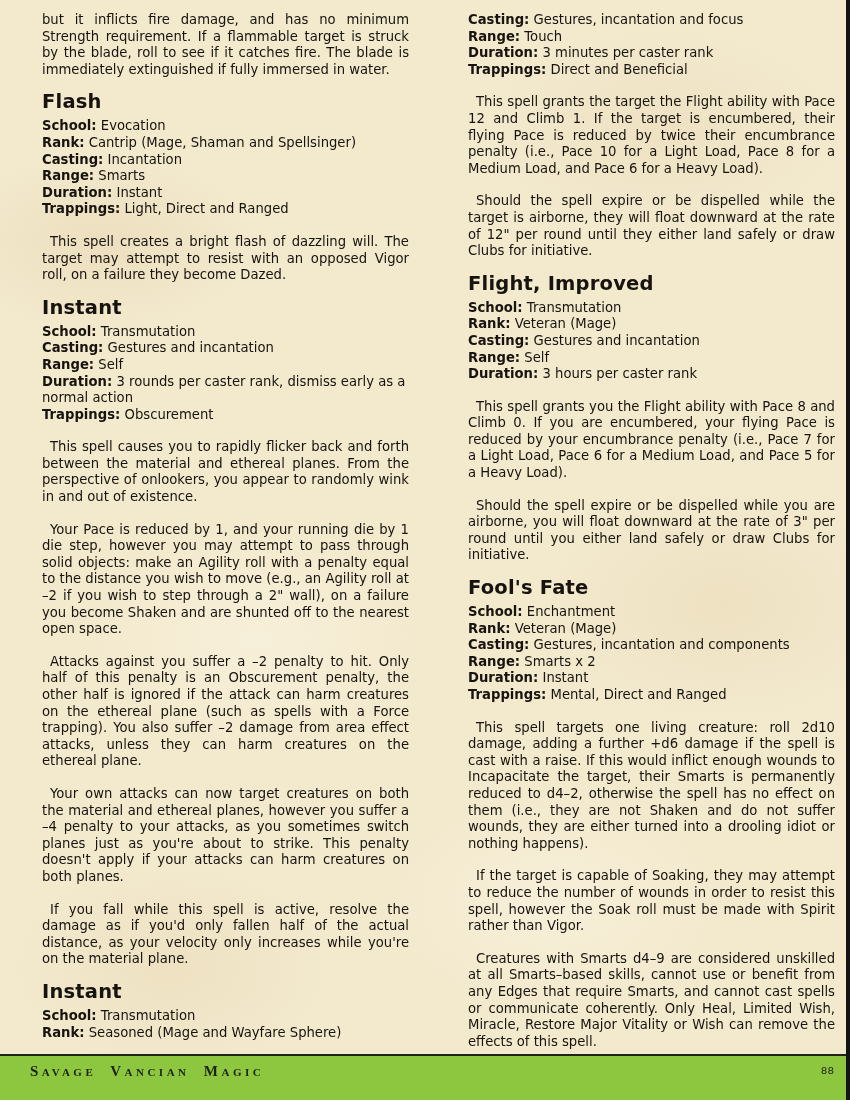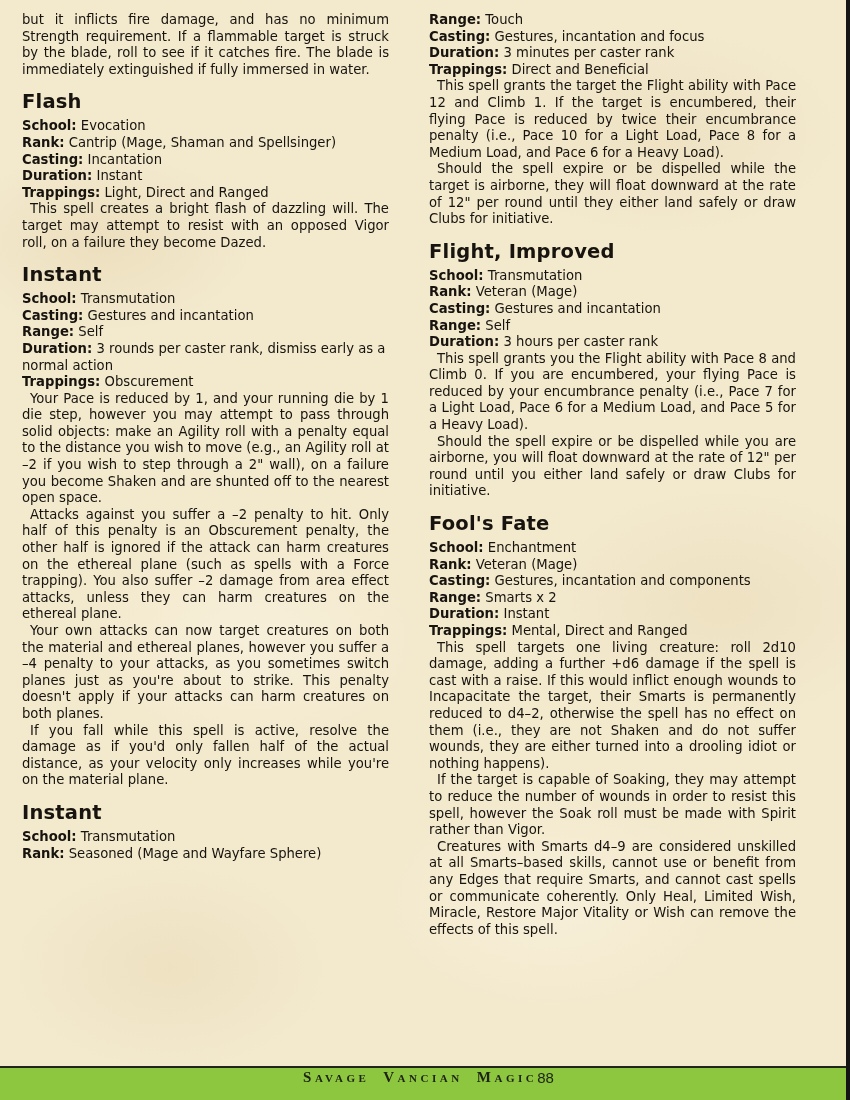--- a/index.html
+++ b/index.html
@@ -20,110 +20,112 @@
       radial-gradient(ellipse 260px 150px at 78% 12%, rgba(212,188,140,.16), transparent 70%),
       radial-gradient(ellipse 240px 160px at 30% 58%, rgba(250,245,228,.55), transparent 70%),
       radial-gradient(ellipse 260px 170px at 85% 55%, rgba(214,190,145,.18), transparent 70%),
       radial-gradient(ellipse 230px 150px at 20% 88%, rgba(214,190,145,.18), transparent 70%),
       radial-gradient(ellipse 250px 160px at 65% 82%, rgba(250,245,228,.5), transparent 70%);
     color:var(--ink);
     font-family:"DejaVu Sans",sans-serif;
     overflow:hidden;
   }
   .columns{
-    position:absolute;left:22px;top:12px;width:774px;
-    display:flex;gap:40px;
+    position:absolute;left:42px;top:12px;width:774px;
+    display:flex;gap:59px;
   }
   .column{width:367px;flex:0 0 367px;}
   .body-para{
     margin:0;
     font-size:13.2px;line-height:16.6px;
     text-align:justify;
   }
-  .body-para.indent{text-indent:8px;}
+  .body-para.indent{text-indent:8px;margin-top:16px;}
   .stat-line{
     font-size:13.2px;line-height:16.6px;text-align:left;
   }
   .stat-label{font-weight:bold;}
   .spell-heading{
     margin:12px 0 5px 0;
     font-size:19.5px;line-height:23px;font-weight:bold;
     letter-spacing:.2px;
   }
   .page-edge{
     position:absolute;top:0;right:0;width:4px;height:1100px;
     background:var(--edge);z-index:6;
   }
   .footer{
-    position:absolute;left:0;bottom:0;width:850px;height:34px;box-sizing:border-box;
+    position:absolute;left:0;bottom:0;width:850px;height:46px;box-sizing:border-box;
     background:var(--bar);
     border-top:2px solid var(--bar-border);
-    display:flex;align-items:center;justify-content:center;
+    display:flex;align-items:center;justify-content:space-between;
     padding:0 12px 14px 30px;
     z-index:5;
   }
   .footer-title{
     font-family:"Liberation Serif",serif;
     font-variant:small-caps;
     font-weight:bold;
     font-size:15px;
     letter-spacing:3.5px;
     word-spacing:7px;
     color:var(--footer-ink);
   }
   .footer-page-number{
-    font-family:Liberation Sans, sans-serif;
-    font-size:15px;
+    font-family:Liberation Mono, monospace;
+    font-size:11px;
     color:var(--footer-ink);
-    margin-right:11px;
+    margin-right:4px;
   }
 </style>
 </head>
 <body>
 
 <div class="page">
   <div class="columns">
     <div class="column" id="col-left">
         <p class="body-para">but it inflicts fire damage, and has no minimum Strength requirement. If a flammable target is struck by the blade, roll to see if it catches fire. The blade is immediately extinguished if fully immersed in water.</p>
         <h2 class="spell-heading">Flash</h2>
         <div class="stat-line"><span class="stat-label">School:</span> Evocation</div>
         <div class="stat-line"><span class="stat-label">Rank:</span> Cantrip (Mage, Shaman and Spellsinger)</div>
         <div class="stat-line"><span class="stat-label">Casting:</span> Incantation</div>
+        <div class="stat-line"><span class="stat-label">Range:</span> Smarts</div>
         <div class="stat-line"><span class="stat-label">Duration:</span> Instant</div>
         <div class="stat-line"><span class="stat-label">Trappings:</span> Light, Direct and Ranged</div>
         <p class="body-para indent">This spell creates a bright flash of dazzling will. The target may attempt to resist with an opposed Vigor roll, on a failure they become Dazed.</p>
         <h2 class="spell-heading">Instant</h2>
         <div class="stat-line"><span class="stat-label">School:</span> Transmutation</div>
         <div class="stat-line"><span class="stat-label">Casting:</span> Gestures and incantation</div>
         <div class="stat-line"><span class="stat-label">Range:</span> Self</div>
         <div class="stat-line"><span class="stat-label">Duration:</span> 3 rounds per caster rank, dismiss early as a normal action</div>
         <div class="stat-line"><span class="stat-label">Trappings:</span> Obscurement</div>
+        <p class="body-para indent">This spell causes you to rapidly flicker back and forth between the material and ethereal planes. From the perspective of onlookers, you appear to randomly wink in and out of existence.</p>
         <p class="body-para indent">Your Pace is reduced by 1, and your running die by 1 die step, however you may attempt to pass through solid objects: make an Agility roll with a penalty equal to the distance you wish to move (e.g., an Agility roll at –2 if you wish to step through a 2" wall), on a failure you become Shaken and are shunted off to the nearest open space.</p>
         <p class="body-para indent">Attacks against you suffer a –2 penalty to hit. Only half of this penalty is an Obscurement penalty, the other half is ignored if the attack can harm creatures on the ethereal plane (such as spells with a Force trapping). You also suffer –2 damage from area effect attacks, unless they can harm creatures on the ethereal plane.</p>
         <p class="body-para indent">Your own attacks can now target creatures on both the material and ethereal planes, however you suffer a –4 penalty to your attacks, as you sometimes switch planes just as you're about to strike. This penalty doesn't apply if your attacks can harm creatures on both planes.</p>
         <p class="body-para indent">If you fall while this spell is active, resolve the damage as if you'd only fallen half of the actual distance, as your velocity only increases while you're on the material plane.</p>
         <h2 class="spell-heading">Instant</h2>
         <div class="stat-line"><span class="stat-label">School:</span> Transmutation</div>
         <div class="stat-line"><span class="stat-label">Rank:</span> Seasoned (Mage and Wayfare Sphere)</div>
       </div>
     <div class="column" id="col-right">
+        <div class="stat-line"><span class="stat-label">Casting:</span> Gestures, incantation and focus</div>
         <div class="stat-line"><span class="stat-label">Range:</span> Touch</div>
-        <div class="stat-line"><span class="stat-label">Casting:</span> Gestures, incantation and focus</div>
         <div class="stat-line"><span class="stat-label">Duration:</span> 3 minutes per caster rank</div>
         <div class="stat-line"><span class="stat-label">Trappings:</span> Direct and Beneficial</div>
         <p class="body-para indent">This spell grants the target the Flight ability with Pace 12 and Climb 1. If the target is encumbered, their flying Pace is reduced by twice their encumbrance penalty (i.e., Pace 10 for a Light Load, Pace 8 for a Medium Load, and Pace 6 for a Heavy Load).</p>
         <p class="body-para indent">Should the spell expire or be dispelled while the target is airborne, they will float downward at the rate of 12" per round until they either land safely or draw Clubs for initiative.</p>
         <h2 class="spell-heading">Flight, Improved</h2>
         <div class="stat-line"><span class="stat-label">School:</span> Transmutation</div>
         <div class="stat-line"><span class="stat-label">Rank:</span> Veteran (Mage)</div>
         <div class="stat-line"><span class="stat-label">Casting:</span> Gestures and incantation</div>
         <div class="stat-line"><span class="stat-label">Range:</span> Self</div>
         <div class="stat-line"><span class="stat-label">Duration:</span> 3 hours per caster rank</div>
         <p class="body-para indent">This spell grants you the Flight ability with Pace 8 and Climb 0. If you are encumbered, your flying Pace is reduced by your encumbrance penalty (i.e., Pace 7 for a Light Load, Pace 6 for a Medium Load, and Pace 5 for a Heavy Load).</p>
-        <p class="body-para indent">Should the spell expire or be dispelled while you are airborne, you will float downward at the rate of 12" per round until you either land safely or draw Clubs for initiative.</p>
+        <p class="body-para indent">Should the spell expire or be dispelled while you are airborne, you will float downward at the rate of 3" per round until you either land safely or draw Clubs for initiative.</p>
         <h2 class="spell-heading">Fool's Fate</h2>
         <div class="stat-line"><span class="stat-label">School:</span> Enchantment</div>
         <div class="stat-line"><span class="stat-label">Rank:</span> Veteran (Mage)</div>
         <div class="stat-line"><span class="stat-label">Casting:</span> Gestures, incantation and components</div>
         <div class="stat-line"><span class="stat-label">Range:</span> Smarts x 2</div>
         <div class="stat-line"><span class="stat-label">Duration:</span> Instant</div>
         <div class="stat-line"><span class="stat-label">Trappings:</span> Mental, Direct and Ranged</div>
         <p class="body-para indent">This spell targets one living creature: roll 2d10 damage, adding a further +d6 damage if the spell is cast with a raise. If this would inflict enough wounds to Incapacitate the target, their Smarts is permanently reduced to d4–2, otherwise the spell has no effect on them (i.e., they are not Shaken and do not suffer wounds, they are either turned into a drooling idiot or nothing happens).</p>
         <p class="body-para indent">If the target is capable of Soaking, they may attempt to reduce the number of wounds in order to resist this spell, however the Soak roll must be made with Spirit rather than Vigor.</p>
         <p class="body-para indent">Creatures with Smarts d4–9 are considered unskilled at all Smarts–based skills, cannot use or benefit from any Edges that require Smarts, and cannot cast spells or communicate coherently. Only Heal, Limited Wish, Miracle, Restore Major Vitality or Wish can remove the effects of this spell.</p>

